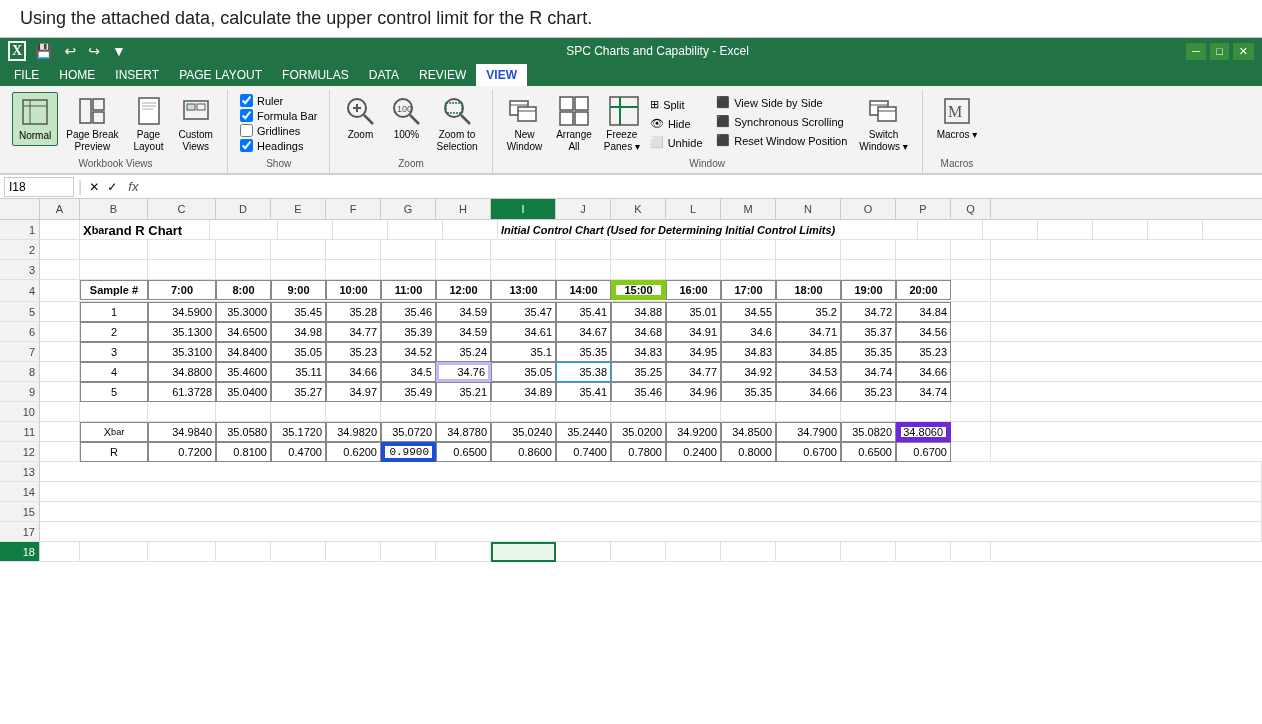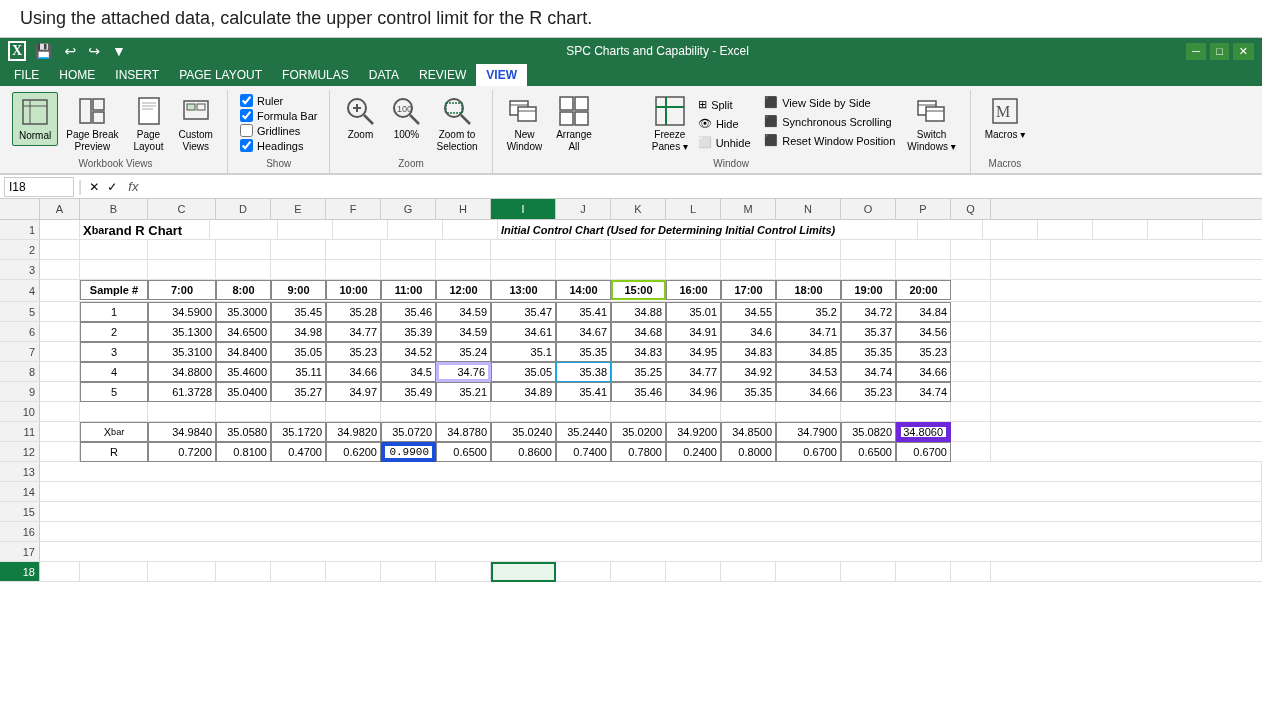--- a/index.html
+++ b/index.html
@@ -263,29 +263,28 @@
     .w-n { width: 65px; min-width: 65px; }
     .w-o { width: 55px; min-width: 55px; }
     .w-p { width: 55px; min-width: 55px; }
     .w-q { width: 40px; min-width: 40px; }
 
     .title-app { font-size: 12px; color: white; }
 
     .freeze-btn {
       display: flex;
       flex-direction: column;
-      align-items: center;
+      align-items: flex-end;
       cursor: pointer;
       padding: 3px 4px;
       border-radius: 2px;
       background: none;
       border: none;
       font-size: 10px;
       text-align: center;
-      margin-left: 48px;
     }
   </style>
 </head>
 <body>
 
 <div class="question-bar">
   <span>Using the attached data, calculate the upper control limit for the R chart.</span>
 </div>
 
 <div class="title-bar">
@@ -618,21 +617,21 @@
     <div class="cell w-a"></div>
     <div class="cell w-b center" style="border:1px solid #888; font-weight:bold;">Sample #</div>
     <div class="cell w-c center" style="border:1px solid #888; font-weight:bold;">7:00</div>
     <div class="cell w-d center" style="border:1px solid #888; font-weight:bold;">8:00</div>
     <div class="cell w-e center" style="border:1px solid #888; font-weight:bold;">9:00</div>
     <div class="cell w-f center" style="border:1px solid #888; font-weight:bold;">10:00</div>
     <div class="cell w-g center" style="border:1px solid #888; font-weight:bold;">11:00</div>
     <div class="cell w-h center" style="border:1px solid #888; font-weight:bold;">12:00</div>
     <div class="cell w-i center" style="border:1px solid #888; font-weight:bold;">13:00</div>
     <div class="cell w-j center" style="border:1px solid #888; font-weight:bold;">14:00</div>
-    <div class="cell w-k center" style="border:2px solid #84cc16; font-weight:bold;">15:00</div>
+    <div class="cell w-k center" style="border:5px solid #84cc16; font-weight:bold;">15:00</div>
     <div class="cell w-l center" style="border:1px solid #888; font-weight:bold;">16:00</div>
     <div class="cell w-m center" style="border:1px solid #888; font-weight:bold;">17:00</div>
     <div class="cell w-n center" style="border:1px solid #888; font-weight:bold;">18:00</div>
     <div class="cell w-o center" style="border:1px solid #888; font-weight:bold;">19:00</div>
     <div class="cell w-p center" style="border:1px solid #888; font-weight:bold;">20:00</div>
     <div class="cell w-q"></div>
   </div>
 
   <div class="sheet-row">
     <div class="row-num">5</div>
@@ -808,24 +807,20 @@
   </div>
   <div class="sheet-row">
     <div class="row-num">14</div>
     <div class="cell" style="flex:1;"></div>
   </div>
   <div class="sheet-row">
     <div class="row-num">15</div>
     <div class="cell" style="flex:1;"></div>
   </div>
   <div class="sheet-row">
-    <div class="row-num">16</div>
-    <div class="cell" style="flex:1;"></div>
-  </div>
-  <div class="sheet-row">
     <div class="row-num">17</div>
     <div class="cell" style="flex:1;"></div>
   </div>
 
   <div class="sheet-row">
     <div class="row-num selected">18</div>
     <div class="cell w-a"></div>
     <div class="cell w-b"></div>
     <div class="cell w-c"></div>
     <div class="cell w-d"></div>

